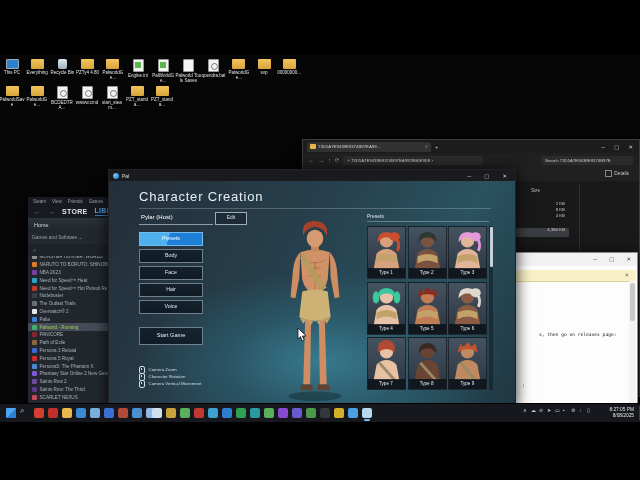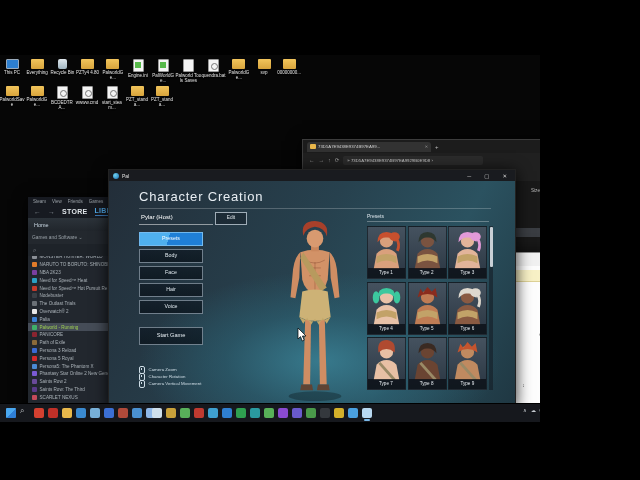--- a/index.html
+++ b/index.html
@@ -1,16 +1,16 @@
 <!DOCTYPE html>
 <html><head>
 <meta charset="utf-8">
 <style>
   html,body{margin:0;padding:0;background:#000;}
-  #stage{position:relative;width:540px;height:480px;background:#000;overflow:hidden;
+  #stage{position:relative;width:640px;height:480px;background:#000;overflow:hidden;
          font-family:"Liberation Sans",sans-serif;-webkit-font-smoothing:antialiased;}
   .screen{position:absolute;left:0;top:55px;width:640px;height:366px;background:#060606;overflow:hidden;}
   .win{position:absolute;box-shadow:0 2px 14px rgba(0,0,0,.85);}
 
   
   .dicon{position:absolute;width:26px;text-align:center;color:#e6e6e6;font-size:4.5px;line-height:5px;z-index:1;}
   .dicon .ig{margin:0 auto 1px;width:13px;height:10px;border-radius:1px;}
   .ig.folder{background:linear-gradient(#f2c55c,#d8a43c);}
   .ig.pc{background:#2d7fd0;border:1px solid #9ab;width:11px;height:8px;}
   .ig.bin{background:linear-gradient(#dfe7ec,#9fb4c0);width:9px;height:10px;border-radius:2px;}

